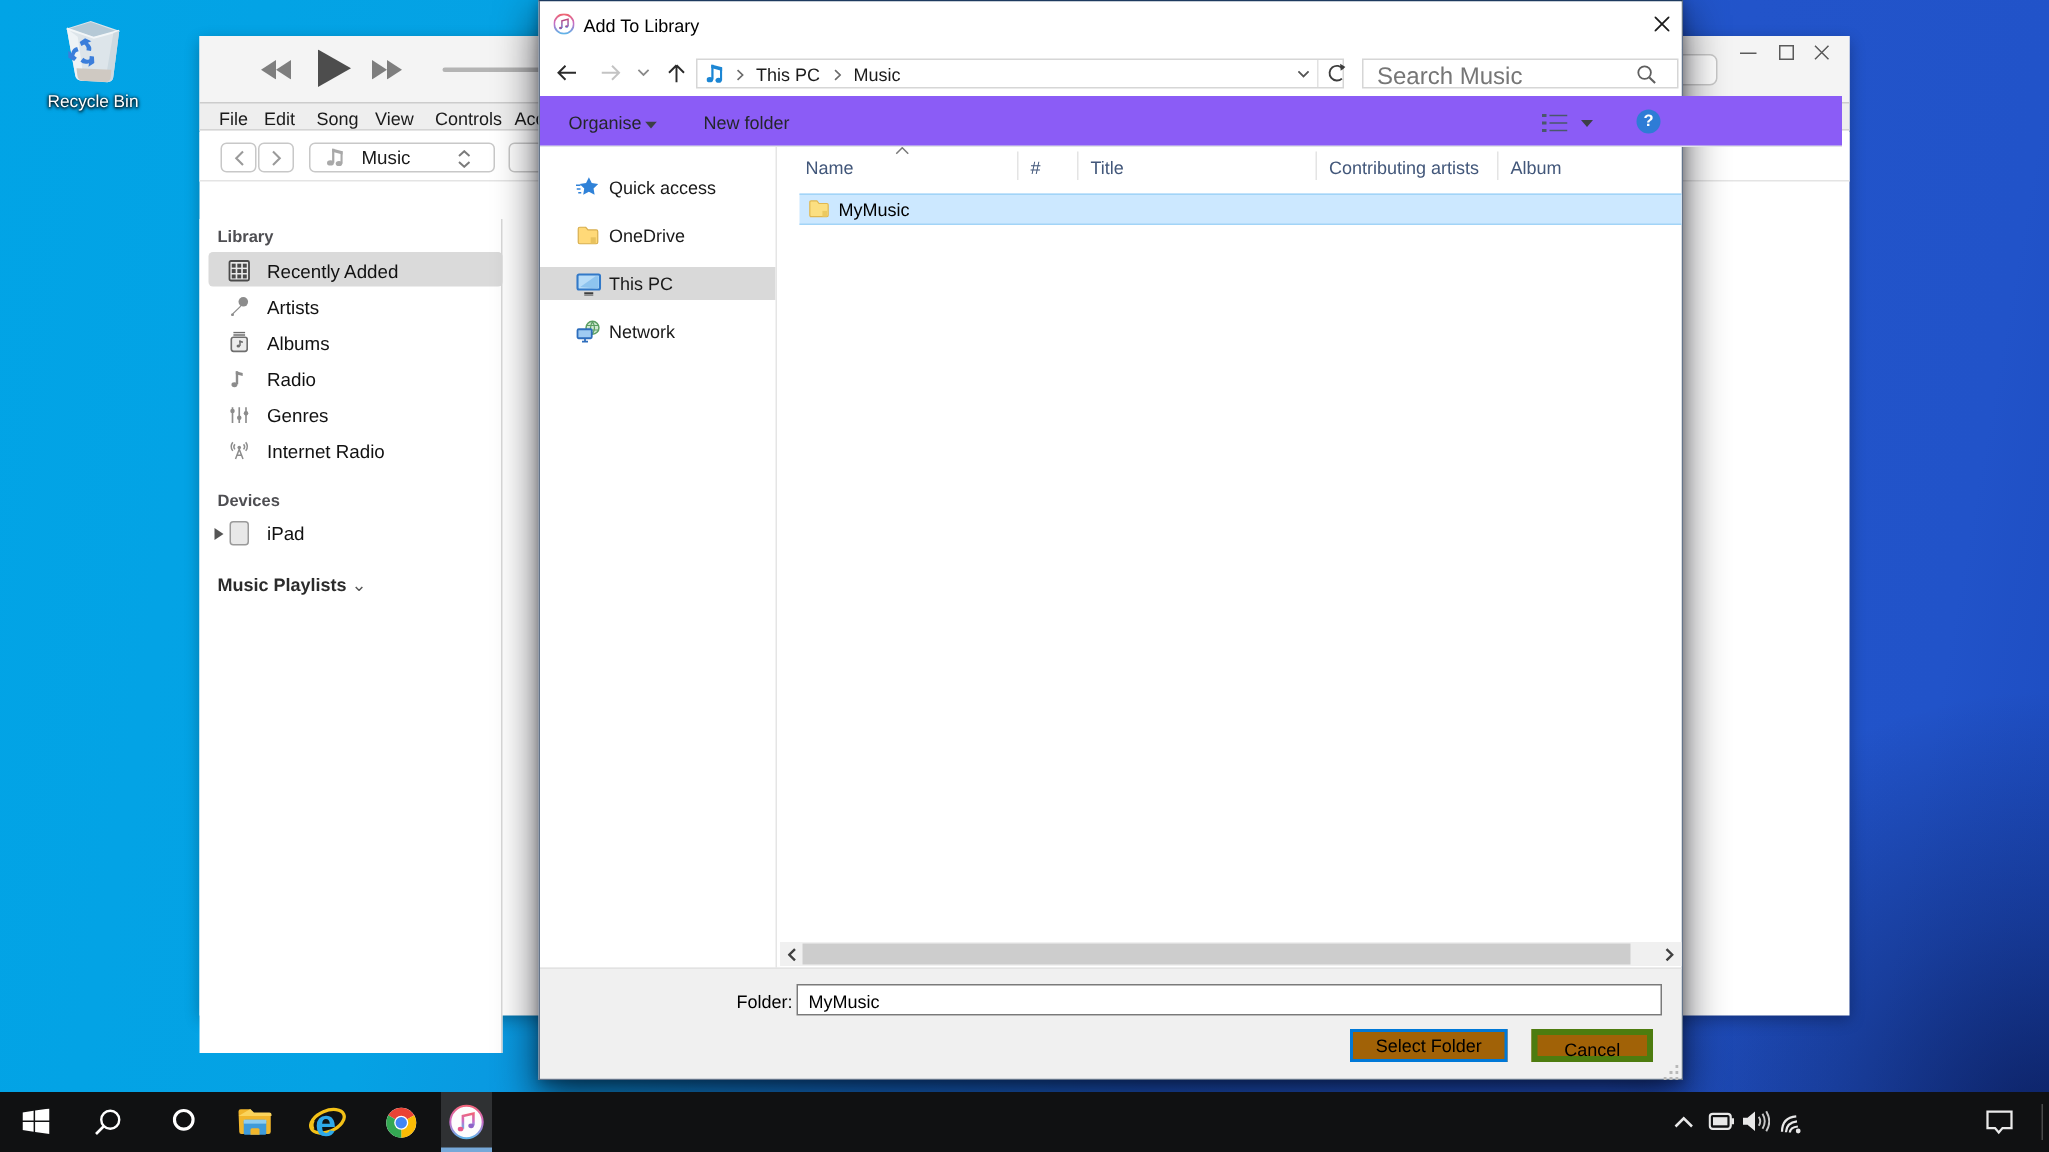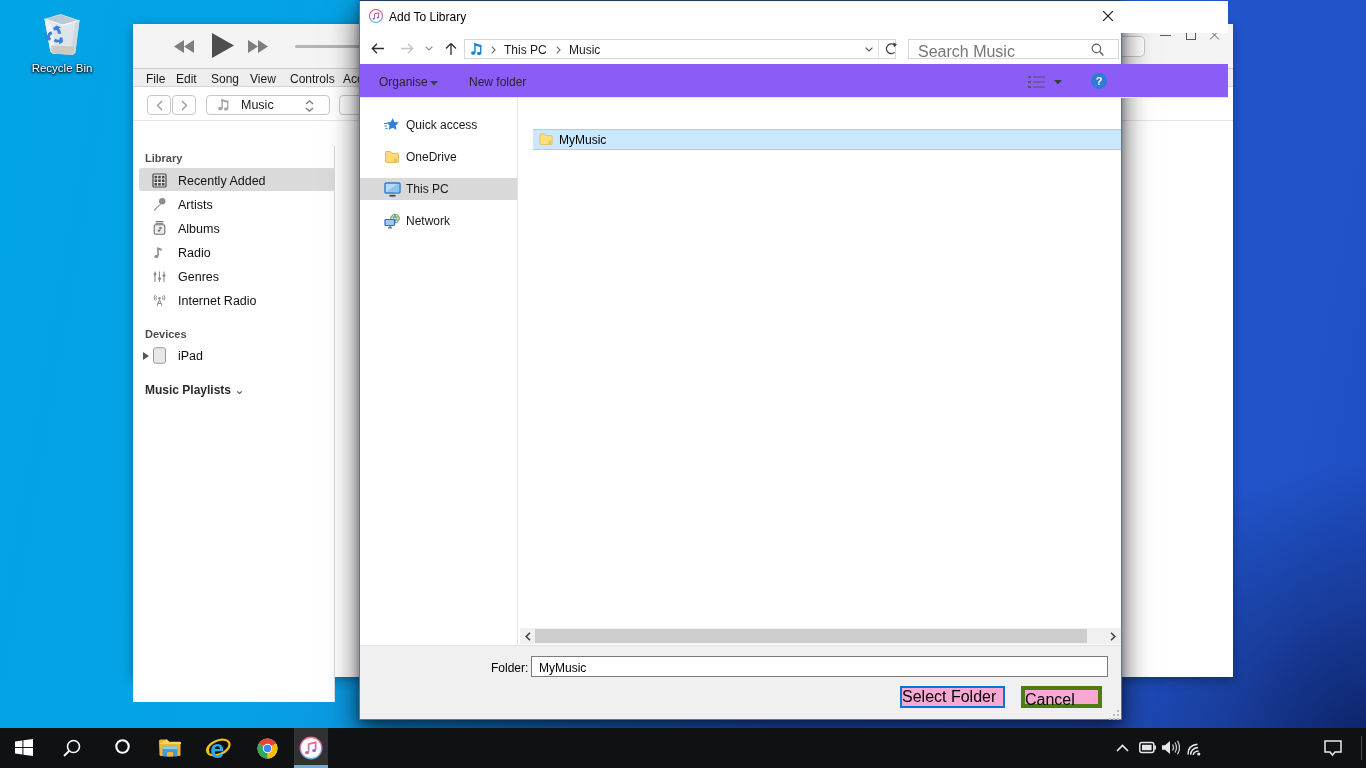--- a/index.html
+++ b/index.html
@@ -24,42 +24,42 @@
 #it-side{left:0;top:97px;width:202px;height:556px;background:#fff;border-right:1px solid #d9d9d9;margin-top:25px;}
 .sidehdr{position:absolute;left:12px;font-size:11px;font-weight:bold;color:#4e4e52;}
 .siderow{position:absolute;left:0;width:242px;height:24px;font-size:12.5px;color:#111;}
 .siderow .txt{position:absolute;left:45px;top:5px;}
 .siderow svg{position:absolute;left:19px;top:4px;}
 #rahl{position:absolute;left:6px;top:22px;width:196px;height:23px;background:#dadada;border-radius:3px;}
 
 #dlg{left:359px;top:0;width:763px;height:720px;background:#fff;border:1px solid #64748a;border-top:1px solid #1d3a5f;
 box-shadow:0 12px 26px 2px rgba(0,0,10,.62),0 1px 7px rgba(0,0,15,.3);}
 #dlg .in{position:absolute;}
-#d-title{left:0;top:0;width:868px;height:32px;background:#fff;}
+#d-title{left:0;top:0;width:761px;height:32px;background:#fff;}
 #d-title .t{position:absolute;left:29px;top:9px;font-size:12px;color:#000;}
 #d-nav{left:0;top:32px;width:761px;height:31px;background:#fff;}
 #d-addr{left:104px;top:6px;width:432px;height:20px;background:#fff;border:1px solid #d6d6d6;font-size:12px;color:#1b1b1b;}
 #d-search{left:548px;top:6px;width:211px;height:20px;background:#fff;border:1px solid #d6d6d6;font-size:16px;color:#767676;}
 #d-tool{left:0;top:63px;width:868px;height:34px;background:#8b5cf6;border-bottom:1px solid #e2e4e7;font-size:12px;color:#24262b;}
 #d-body{left:0;top:97px;width:761px;height:547px;background:#fff;}
 #d-navpane{left:0;top:0;width:157px;height:548px;}
 .nrow{position:absolute;left:0;width:157px;height:22px;font-size:12px;color:#191919;}
 .nrow .txt{position:absolute;left:46px;top:4px;}
 .nrow svg{position:absolute;left:24px;top:3px;}
 #d-divider{left:157px;top:0;width:1px;height:548px;background:#e5e5e5;}
 #d-hdr{left:160px;top:3px;width:601px;height:20px;font-size:12px;color:#42577a;}
 #d-hdr span{position:absolute;top:4px;}
 .hsep{position:absolute;top:0;width:1px;height:19px;background:#e4e4e4;}
 #d-row{left:173px;top:31px;width:588px;height:21px;background:#cce8ff;border-top:1px solid #a2d4f7;border-bottom:1px solid #a2d4f7;}
 #d-row .txt{position:absolute;left:26px;top:3px;font-size:12px;color:#000;}
 #d-scroll{left:160px;top:530px;width:601px;height:16px;background:#f0f0f0;}
 #d-thumb{left:15px;top:1px;width:552px;height:14px;background:#cdcdcd;position:absolute;}
 #d-foot{left:0;top:644px;width:761px;height:74px;background:#f0f0f0;border-top:1px solid #e2e2e2;}
 #d-input{left:171px;top:10px;width:577px;height:21px;background:#fff;border:1px solid #7a7a7a;font-size:12px;color:#000;position:absolute;}
-.btn{position:absolute;top:40px;height:22px;background:#f9a8d4;font-size:16px;color:#000;}
+.btn{position:absolute;top:40px;height:22px;background:#a16207;font-size:12px;color:#000;text-align:center;}
 #b-sel{left:540px;width:105px;border:2px solid #0078d7;line-height:18px;}
 #b-can{left:661px;width:81px;border:4px solid #4d7c0f;line-height:20px;}
 
 #tbar{left:0;top:728px;width:1366px;height:40px;background:#101112;}
 </style></head>
 <body>
 <div id="stage">
   <div id="wall" class="abs"></div>
   <div id="rbin" class="abs">
     <svg class="abs" style="left:12px;top:5px" width="40" height="46" viewBox="0 0 40 46">
@@ -361,20 +361,34 @@
           <svg width="17" height="16" viewBox="0 0 17 16">
               <circle cx="11" cy="5.5" r="4.3" fill="#cfe7d2" stroke="#5b9e63" stroke-width="1"></circle>
               <path d="M7.2 4 h7.6 M7.2 7 h7.6 M11 1.4 q-2.6 4 0 8.2 M11 1.4 q2.6 4 0 8.2" stroke="#5b9e63" stroke-width=".8" fill="none"></path>
               <rect x="1" y="6.5" width="9.5" height="6" rx=".8" fill="#9fcbf2" stroke="#2e6ebd" stroke-width="1.2"></rect>
               <path d="M4 14.8 h4 M6 12.8 v2" stroke="#2e6ebd" stroke-width="1.2"></path>
             </svg>
           <span class="txt">Network</span>
           </div>
       </div>
       <div id="d-divider" class="in"></div>
+      <div id="d-hdr" class="in">
+        <svg style="position:absolute;left:77px;top:-3px" width="9" height="5" viewBox="0 0 9 5">
+            <path d="M.5 4.5 L4.5 .5 L8.5 4.5" stroke="#7a7a7a" stroke-width="1" fill="none"></path>
+          </svg>
+        <span style="left:17px">Name</span>
+        <span style="left:167px">#</span>
+        <span style="left:207px">Title</span>
+        <span style="left:366px">Contributing artists</span>
+        <span style="left:487px">Album</span>
+        <div class="hsep" style="left:158px"></div>
+        <div class="hsep" style="left:198px"></div>
+        <div class="hsep" style="left:357px"></div>
+        <div class="hsep" style="left:478px"></div>
+      </div>
       <div id="d-row" class="in">
         <svg style="position:absolute;left:6px;top:2px" width="14" height="14" viewBox="0 0 16 16">
             <path d="M1 3.2 q0-1 1-1 h4.4 l1.6 2 h6 q1 0 1 1 v8 q0 1 -1 1 h-12 q-1 0 -1-1 Z" fill="#fbdf81"></path>
             <path d="M1 3.2 q0-1 1-1 h4.4 l1.6 2 h6 q1 0 1 1 v8 q0 1 -1 1 h-12 q-1 0 -1-1 Z" fill="none" stroke="#e0b74f" stroke-width=".9"></path>
             <rect x="10.6" y="9.8" width="3.6" height="4.4" fill="#ecc95f"></rect>
           </svg>
         <span class="txt">MyMusic</span>
         </div>
       <div id="d-scroll" class="in">
         <svg style="position:absolute;left:5px;top:3.5px" width="6" height="9" viewBox="0 0 6 9">

